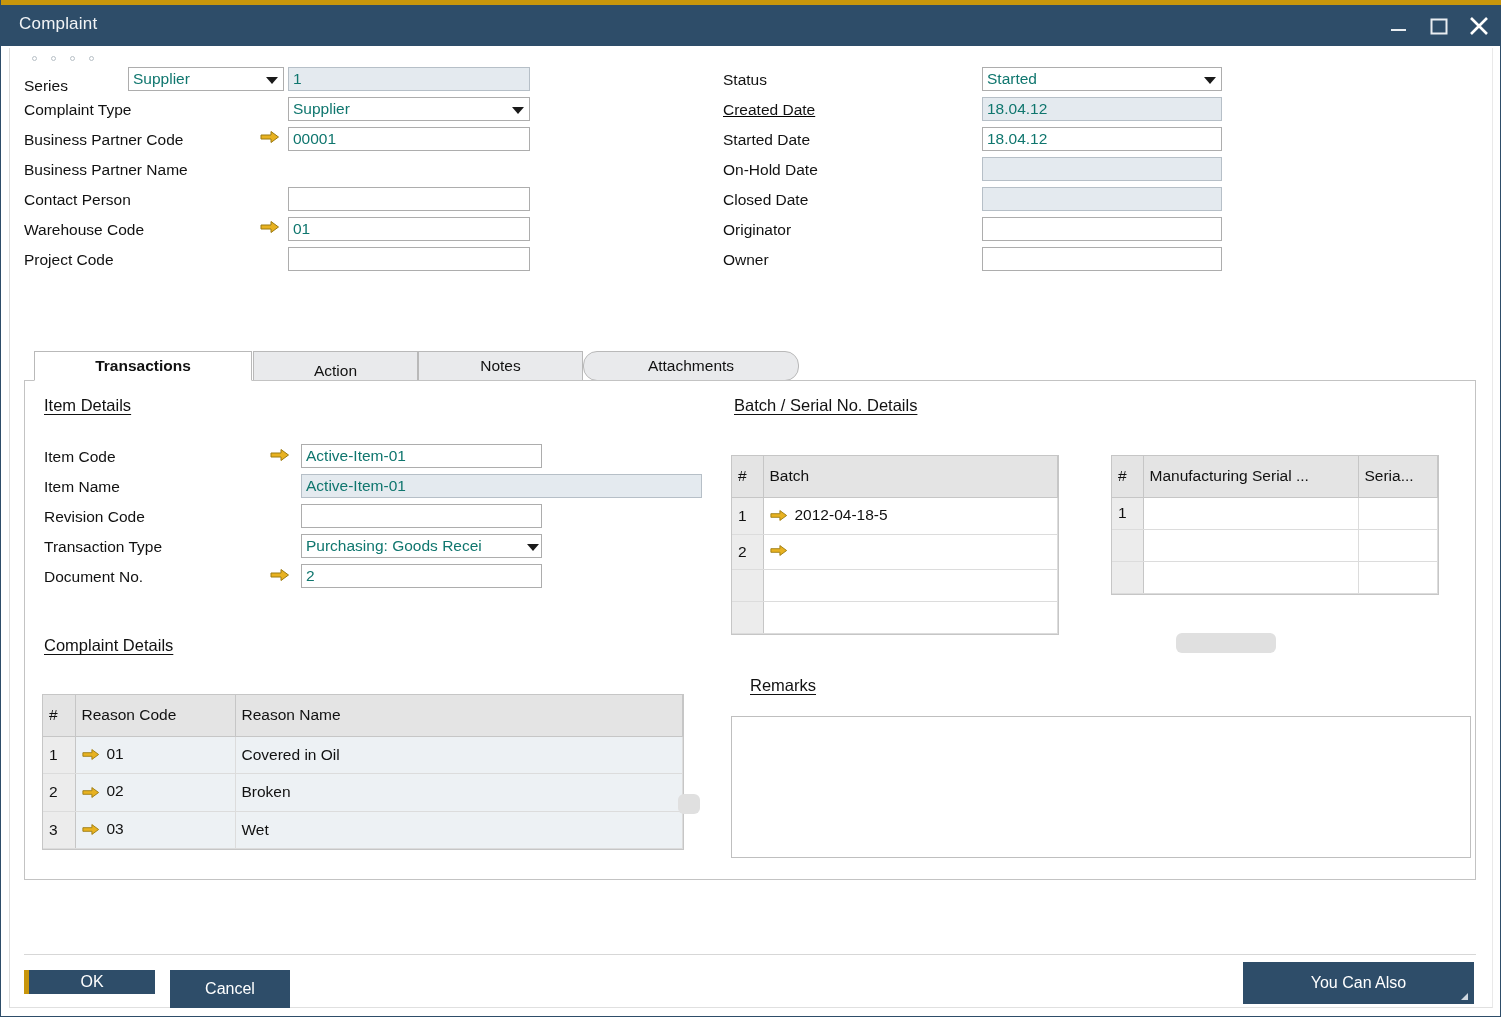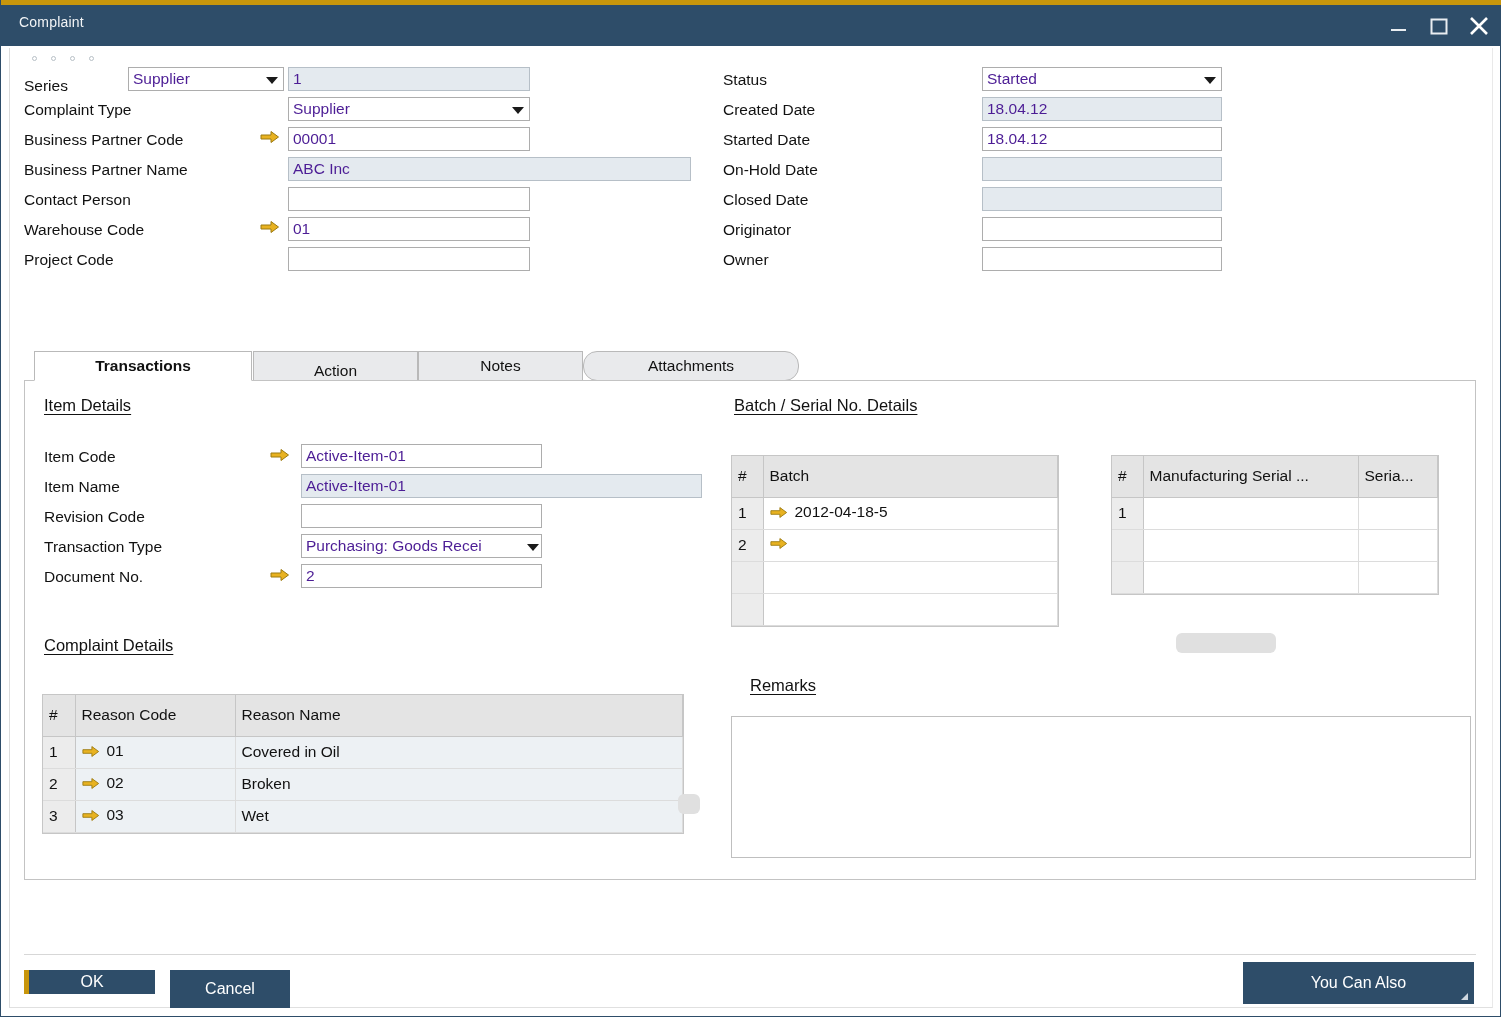--- a/index.html
+++ b/index.html
@@ -27,21 +27,21 @@
     background: #c8960c;
   }
   .titlebar {
     position: absolute; left: 0; top: 5px;
     width: 1501px; height: 41px;
     background: #2e4d69;
     color: #ffffff;
   }
   .title-text {
     position: absolute; left: 18px; top: 9px;
-    font-size: 14px; color: #f2f4f6;
+    font-size: 17px; color: #f2f4f6;
     letter-spacing: .2px;
   }
   .win-btns {
     position: absolute; right: 10px; top: 0;
     height: 41px; display: flex; align-items: center; gap: 14px;
   }
   .win-btn {
     width: 26px; height: 26px; position: relative;
     cursor: default;
   }
@@ -77,21 +77,21 @@
   }
   .gold-arrow {
     display: inline-block;
     width: 20px; height: 14px; flex: 0 0 auto;
   }
 
   .fld {
     height: 24px;
     border: 1px solid #adadad;
     background: #ffffff;
-    font-size: 15.5px; color: #4c1d95;
+    font-size: 15.5px; color: #0f766e;
     padding: 0 4px;
     display: flex; align-items: center;
     line-height: 1;
   }
   .fld.readonly {
     background: #e4eaef;
     border: 1px solid #b6bfc7;
   }
   .fld.combo { position: relative; padding-right: 22px; }
   .caret {
@@ -157,21 +157,21 @@
     color: #111;
     font-size: 15.5px;
     padding: 0 6px;
     height: 41px;
     white-space: nowrap;
     overflow: hidden;
   }
   .grid td {
     border-right: 1px solid #dcdcdc;
     border-bottom: 1px solid #dcdcdc;
-    padding: 0 6px;
+    padding: 8px 6px;
     height: 32px;
     color: #111;
     white-space: nowrap;
     overflow: hidden;
     background: #ffffff;
   }
   .grid td.rownum {
     background: #ececec;
     border-right: 1px solid #c6c6c6;
     text-align: left;
@@ -281,23 +281,20 @@
           <path d="M1 5 h10 V1.5 L18.5 7 L11 12.5 V9 H1 Z" fill="#e8b221" stroke="#9c7a10" stroke-width="1"></path>
         </svg>
     </span>
     <div class="fld" style="position:absolute; left:278px; top:79px; width:242px;">
       <span>00001</span>
     </div>
 
     <div class="field-row" style="left:14px; top:110px;">
       <span class="flabel">Business Partner Name</span>
     </div>
-    <div class="fld readonly" style="position:absolute; left:278px; top:109px; width:403px;">
-      <span>ABC Inc</span>
-    </div>
 
     <div class="field-row" style="left:14px; top:140px;">
       <span class="flabel">Contact Person</span>
     </div>
     <div class="fld" style="position:absolute; left:278px; top:139px; width:242px;">
       <span></span>
     </div>
 
     <div class="field-row" style="left:14px; top:170px;">
       <span class="flabel">Warehouse Code</span>
@@ -319,21 +316,21 @@
     </div>
 
     <div class="field-row" style="left:713px; top:20px;">
       <span class="flabel">Status</span>
     </div>
     <div class="fld combo" style="position:absolute; left:972px; top:19px; width:240px;">
       <span>Started</span>
       <span class="caret"></span>
     </div>
 
-    <div class="field-row" style="left:713px; top:50px;">
+    <div class="field-row" style="left:713px; top:50px;text-decoration:underline;">
       <span class="flabel">Created Date</span>
     </div>
     <div class="fld readonly" style="position:absolute; left:972px; top:49px; width:240px;">
       <span>18.04.12</span>
     </div>
 
     <div class="field-row" style="left:713px; top:80px;">
       <span class="flabel">Started Date</span>
     </div>
     <div class="fld" style="position:absolute; left:972px; top:79px; width:240px;">

